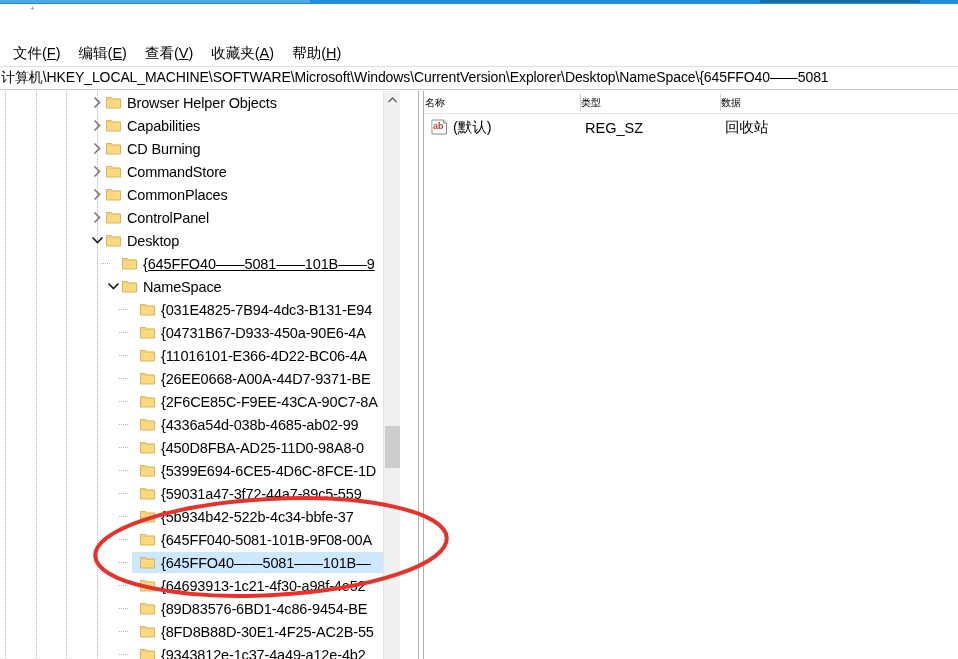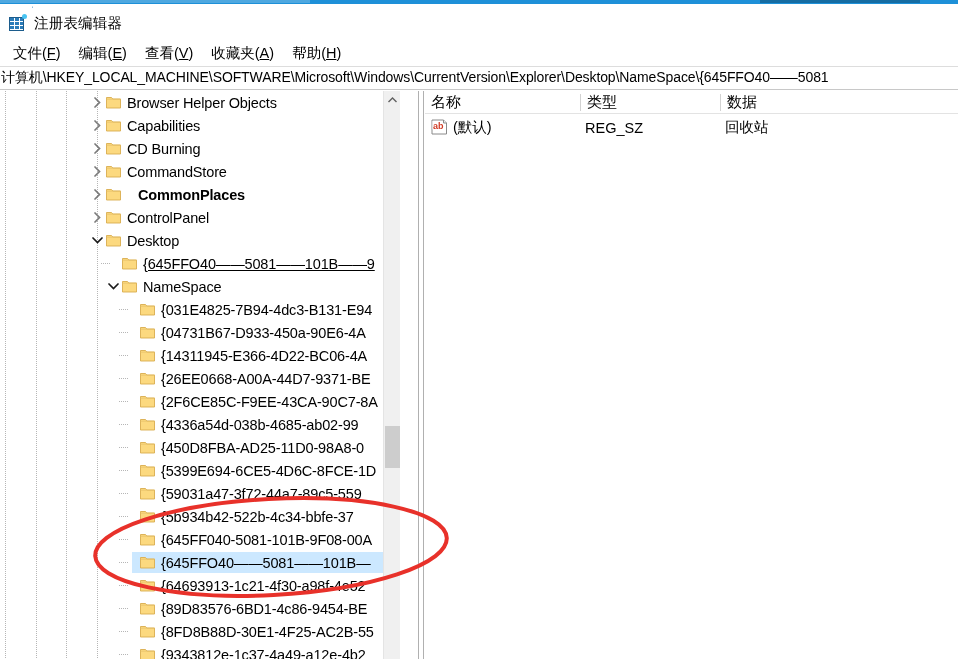--- a/index.html
+++ b/index.html
@@ -257,23 +257,22 @@
     position: absolute;
     left: 0; top: 0;
     width: 533px; height: 23px;
     background: #ffffff;
     border-bottom: 1px solid #e3e3e3;
   }
   .hcell {
     position: absolute;
     top: 0; height: 23px;
     display: flex; align-items: center;
-    font-size: 15px;
+    font-size: 10px;
     color: #000000;
-    padding-left: 6px;
     cursor: default;
   }
   .hdiv {
     position: absolute;
     top: 3px; width: 1px; height: 17px;
     background: #d2d2d2;
   }
   .list-row {
     position: absolute;
     left: 0;
@@ -307,27 +306,20 @@
 
 <div id="app">
 
   <div class="chrome-strip">
     <div class="noise" style="left:0px;width:310px;background:rgba(255,255,255,0.22)"></div>
     <div class="noise" style="left:760px;width:160px;background:rgba(0,0,0,0.25)"></div>
 
   </div>
   <div class="chrome-dot">+</div>
 
-  <div class="titlebar">
-    <div class="app-icon">
-      <div class="grid"></div>
-      <div class="dot"></div>
-    </div>
-    <div class="title-text">注册表编辑器</div>
-  </div>
 
   <div class="menubar">
     <div class="menu-item"><span>文件(</span><u>F</u><span>)</span></div>
     <div class="menu-item"><span>编辑(</span><u>E</u><span>)</span></div>
     <div class="menu-item"><span>查看(</span><u>V</u><span>)</span></div>
     <div class="menu-item"><span>收藏夹(</span><u>A</u><span>)</span></div>
     <div class="menu-item"><span>帮助(</span><u>H</u><span>)</span></div>
   </div>
 
   <div class="addressbar">
@@ -405,21 +397,21 @@
               <svg width="8" height="11" viewBox="0 0 8 11">
                 <path d="M2 1 L6.5 5.5 L2 10" stroke="currentColor" stroke-width="1.7" fill="none" stroke-linecap="round"></path>
               </svg>
             </div>
             <div class="folder" style="left: 106px; top: 5px;">
               <svg width="15" height="13" viewBox="0 0 15 13">
                 <path d="M0.5 1.5 H5.5 L6.8 3 H14.5 V12 H0.5 Z" fill="#fcd97f" stroke="#d9ad4e" stroke-width="0.9"></path>
                 <path d="M0.5 3.2 H14.5" stroke="#e8c169" stroke-width="0.8"></path>
               </svg>
             </div>
-            <div class="tlabel" style="left: 138px; font-weight: bold;">CommonPlaces</div>
+            <div class="tlabel" style="left: 127px;">CommonPlaces</div>
           </div>
           <div class="trow" style="top: 115px; position: absolute; left: 0px; width: 400px;">
             <div class="chev" style="left: 89px; top: 3px;">
               <svg width="8" height="11" viewBox="0 0 8 11">
                 <path d="M2 1 L6.5 5.5 L2 10" stroke="currentColor" stroke-width="1.7" fill="none" stroke-linecap="round"></path>
               </svg>
             </div>
             <div class="folder" style="left: 106px; top: 5px;">
               <svg width="15" height="13" viewBox="0 0 15 13">
                 <path d="M0.5 1.5 H5.5 L6.8 3 H14.5 V12 H0.5 Z" fill="#fcd97f" stroke="#d9ad4e" stroke-width="0.9"></path>
@@ -487,21 +479,21 @@
             <div class="tlabel" style="left: 161px;">{04731B67-D933-450a-90E6-4A</div>
           </div>
           <div class="trow" style="top: 253px; position: absolute; left: 0px; width: 400px;">
             <div class="stub" style="left: 119px; top: 11px;"></div>
             <div class="folder" style="left: 140px; top: 5px;">
               <svg width="15" height="13" viewBox="0 0 15 13">
                 <path d="M0.5 1.5 H5.5 L6.8 3 H14.5 V12 H0.5 Z" fill="#fcd97f" stroke="#d9ad4e" stroke-width="0.9"></path>
                 <path d="M0.5 3.2 H14.5" stroke="#e8c169" stroke-width="0.8"></path>
               </svg>
             </div>
-            <div class="tlabel" style="left: 161px;">{14311945-E366-4D22-BC06-4A</div>
+            <div class="tlabel" style="left: 161px;">{11016101-E366-4D22-BC06-4A</div>
           </div>
           <div class="trow" style="top: 276px; position: absolute; left: 0px; width: 400px;">
             <div class="stub" style="left: 119px; top: 11px;"></div>
             <div class="folder" style="left: 140px; top: 5px;">
               <svg width="15" height="13" viewBox="0 0 15 13">
                 <path d="M0.5 1.5 H5.5 L6.8 3 H14.5 V12 H0.5 Z" fill="#fcd97f" stroke="#d9ad4e" stroke-width="0.9"></path>
                 <path d="M0.5 3.2 H14.5" stroke="#e8c169" stroke-width="0.8"></path>
               </svg>
             </div>
             <div class="tlabel" style="left: 161px;">{26EE0668-A00A-44D7-9371-BE</div>

